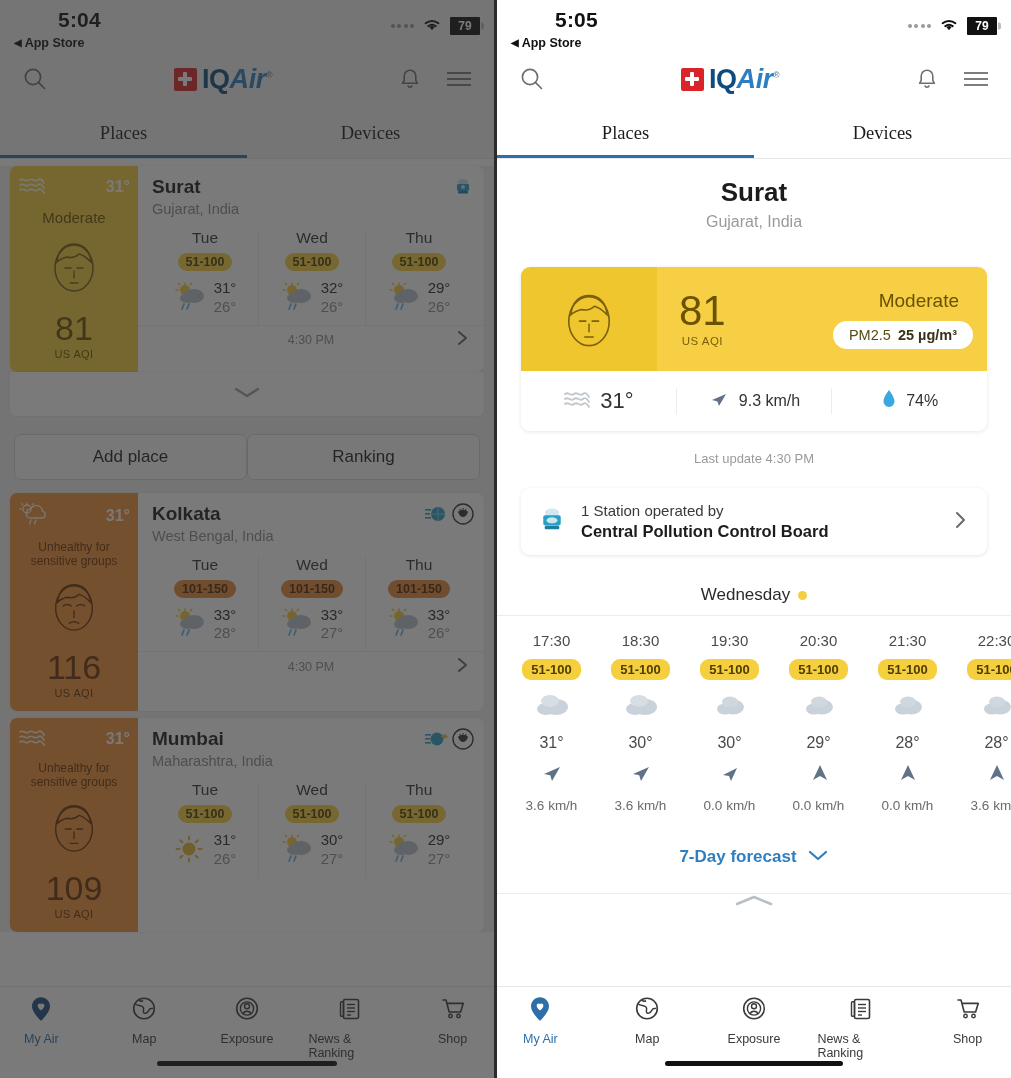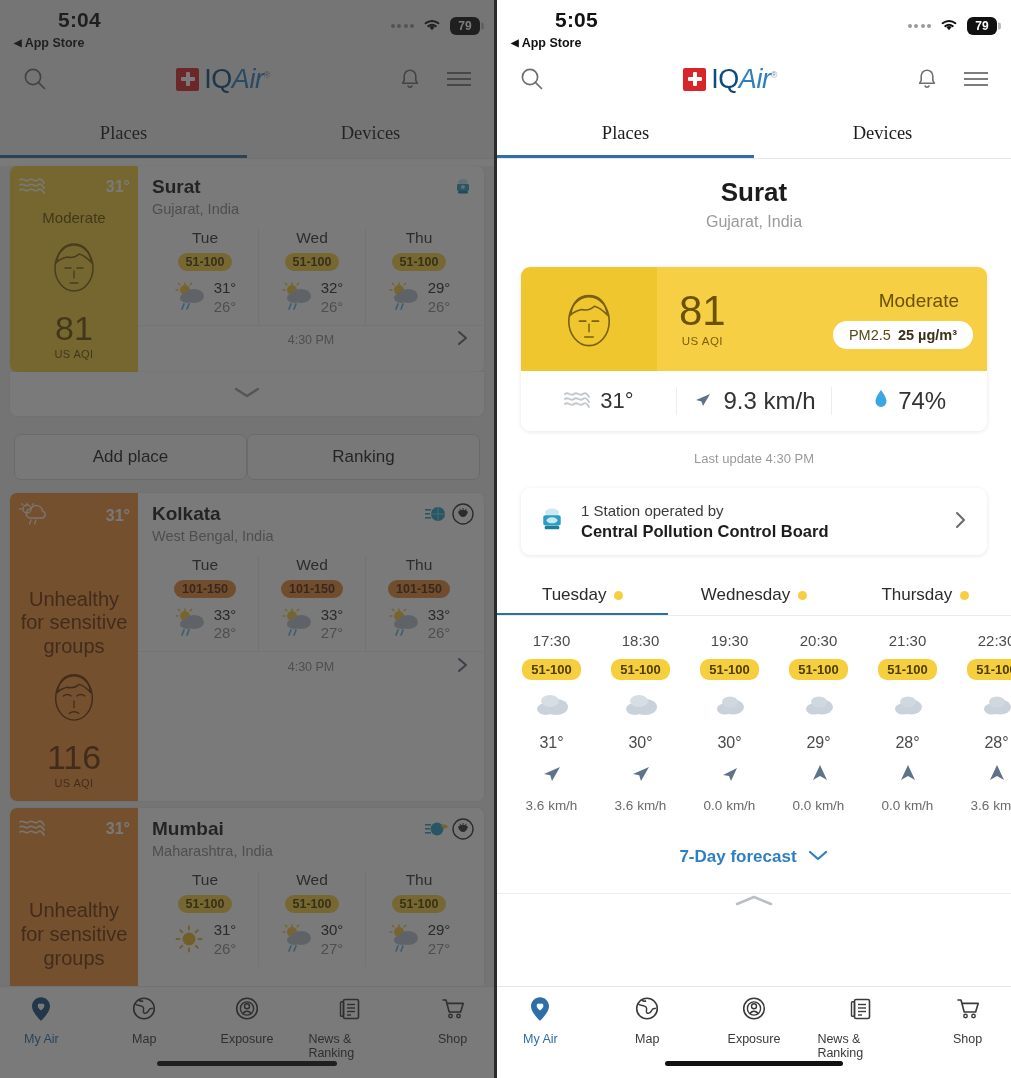--- a/index.html
+++ b/index.html
@@ -37,21 +37,21 @@
     display:flex; align-items:center; gap:3px;
   }
   .sb-back .tri { font-size: 10px; line-height:1; }
   .sb-right {
     position:absolute; right: 14px; top: 16px;
     display:flex; align-items:center; gap: 7px;
   }
   .sb-dots { display:flex; gap:2.5px; align-items:center; }
   .sb-dots i { width:4px; height:4px; border-radius:50%; background:#9a9a9a; display:block; }
   .sb-batt {
-    background:#111; color:#fff; border-radius: 6px;
+    background:#111; color:#fff; border-radius: 1px;
     font-size: 12px; font-weight: 700; padding: 1.5px 5px 2px 5px;
     min-width: 30px; text-align:center; position:relative;
   }
   .sb-batt::after{
     content:""; position:absolute; right:-4px; top:50%; transform:translateY(-50%);
     width:3px; height:7px; background:#bdbdbd; border-radius:0 2px 2px 0;
   }
 
   
   .appbar {
@@ -62,21 +62,21 @@
   .logo { display:flex; align-items:center; gap:5px; }
   .logo .swiss {
     width: 23px; height: 23px; background:#D9252A; border-radius:2px;
     position:relative; display:inline-block;
   }
   .logo .swiss::before, .logo .swiss::after {
     content:""; position:absolute; background:#fff; border-radius:1px;
   }
   .logo .swiss::before { left:50%; top:4.5px; transform:translateX(-50%); width:4px; height:14px; }
   .logo .swiss::after  { top:50%; left:4.5px; transform:translateY(-50%); height:4px; width:14px; }
-  .logo .wm { font-size: 27px; font-weight: 400; color:#0E4C7F; letter-spacing:-.4px; line-height:1; }
+  .logo .wm { font-size: 27px; font-weight: 700; color:#0E4C7F; letter-spacing:-.4px; line-height:1; }
   .logo .wm .air { color:#2E7FC1; font-style: italic; }
   .logo .reg { font-size: 9px; color:#7a95ac; vertical-align: super; }
 
   .ico { color:#6f6f6f; display:flex; align-items:center; justify-content:center; }
 
   
   .tabs { display:flex; height: 50px; font-family: Liberation Serif, serif; }
   .tab {
     flex:1; display:flex; align-items:center; justify-content:center;
     font-size: 18.5px; color:#1c1c1c; position:relative;
@@ -98,21 +98,21 @@
     display:flex; flex-direction:column; align-items:center; color:#6a5200;
   }
   .pc-left.moderate { background:#F4CE40; color:#6a5200; }
   .pc-left.usg      { background:#F0913A; color:#6b3206; }
   .pc-left-top {
     width:100%; display:flex; align-items:center; justify-content:space-between;
     margin-bottom: 10px;
   }
   .pc-left-top .temp { font-size: 16px; font-weight:600; color:#fff; opacity:.95; }
   .pc-cat { font-size: 15px; text-align:center; line-height: 1.18; font-weight: 400; }
-  .pc-cat.small { font-size: 20px; margin-top: 48px; }
+  .pc-cat.small { font-size: 12px; }
   .pc-face { margin: 8px 0 6px 0; }
   .pc-aqi { font-size: 34px; font-weight: 400; line-height: 1; margin-top: 4px; }
   .pc-aqi-lbl { font-size: 11px; letter-spacing:.4px; margin-top: 3px; }
 
   .pc-right { flex:1; padding: 10px 12px 0 14px; position:relative; min-width:0; }
   .pc-city { font-size: 19px; font-weight:700; color:#1c1c1c; }
   .pc-region { font-size: 14.5px; color:#8b8b8b; margin-top: 3px; }
   .pc-badges { position:absolute; right: 10px; top: 10px; display:flex; align-items:center; gap:1px; }
 
   .fc-row { display:flex; margin-top: 12px; }
@@ -175,21 +175,21 @@
     background:#fff; border-radius: 14px; padding: 6px 16px; font-size: 14.5px;
     color:#5a4a14; display:flex; gap: 7px; align-items:flex-end;
   }
   .pm-pill b { color:#3b3117; font-weight:700; }
 
   .aqi-bottom {
     background:#fff; height: 60px; display:flex; align-items:center;
   }
   .metric { flex:1; display:flex; align-items:center; justify-content:center; gap: 9px; }
   .metric + .metric { border-left: 1px solid #ededed; }
-  .metric .v { font-size: 24px; color:#333; }
+  .metric .v { font-size: 16px; color:#333; }
   .metric.temp .v { font-size: 22px; }
 
   .last-update { text-align:center; font-size: 13px; color:#9a9a9a; padding: 20px 0 0 0; }
 
   .station-card {
     margin: 22px 24px 0 24px; background:#fff; border-radius: 9px;
     box-shadow: 0 1px 4px rgba(0,0,0,.10);
     display:flex; align-items:center; gap: 14px; padding: 14px 18px 14px 16px;
   }
   .station-txt { flex:1; }
@@ -878,32 +878,22 @@
         <div class="station-l2">Central Pollution Control Board</div>
       </div>
       <span>
         <svg width="16" height="26" viewBox="0 0 16 26">
             <polyline points="4,6 11,13 4,20" stroke="#6a6a6a" stroke-width="2" fill="none" stroke-linecap="round" stroke-linejoin="round"></polyline>
           </svg>
       </span>
     </div>
 
     <div class="day-tabs">
-      <div class="day-tab active">
-        <span>Tuesday</span>
-        <span class="dot"></span>
-        <span class="ul2"></span>
-      </div>
       <div class="day-tab">
         <span>Wednesday</span>
-        <span class="dot"></span>
-        <span class="ul2"></span>
-      </div>
-      <div class="day-tab">
-        <span>Thursday</span>
         <span class="dot"></span>
         <span class="ul2"></span>
       </div>
     </div>
     <div class="day-tabs-divider"></div>
 
     <div class="hours">
       <div class="hour">
         <span class="h-time">17:30</span>
         <span class="h-pill">51-100</span>

